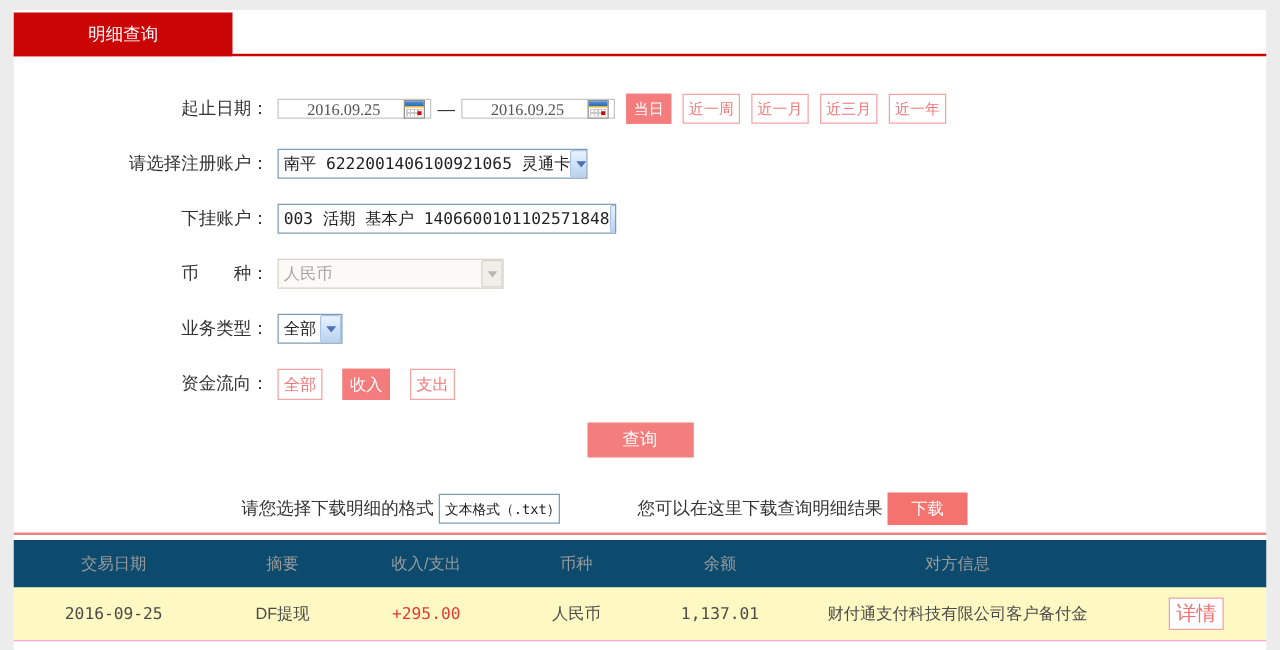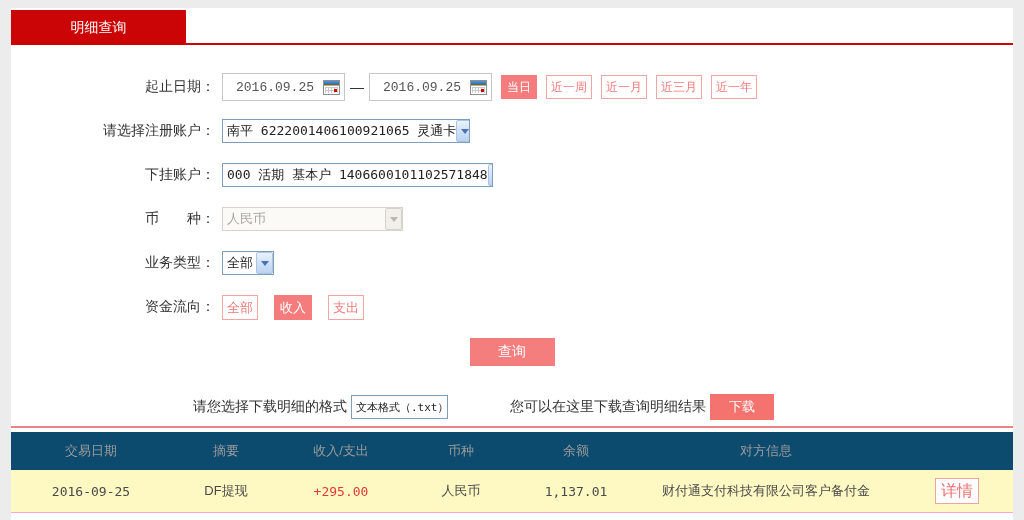--- a/index.html
+++ b/index.html
@@ -20,23 +20,23 @@
     width:175px; height:35px; line-height:35px; text-align:center;
     background:#cb0505; color:#fff; font-size:14px; cursor:pointer;
   }
   
   .form { position:absolute; top:57px; left:0; right:0; }
   .frow { display:flex; align-items:center; height:44px; }
   .flabel { width:204px; text-align:right; color:#333; flex:none; }
   .ctrl { margin-left:7px; }
   
   .dateinput {
-    width:123px; height:28px; border:1px solid #c6c6c6; background:#fff;
-    display:inline-flex; align-items:center; padding:0 4px;
-    font-family:Liberation Mono, monospace; font-size:13px; color:#555;
+    width:123px; height:16px; border:1px solid #c6c6c6; background:#fff;
+    display:inline-flex; padding:0 4px;
+    font-family:Liberation Serif, serif; font-size:13px; color:#555;
   }
   .dateinput .dval { flex:1; text-align:center; }
   .dash { margin:0 5px; color:#333; }
   
   .cal { width:17px; height:15px; border:1px solid #8f8f8f; background:#fff; position:relative; display:inline-block; flex:none; cursor:pointer; }
   .cal-top { position:absolute; top:0; left:0; right:0; height:4px; background:linear-gradient(180deg,#4e94dd,#2e66ab); }
   .cal-top::after { content:''; position:absolute; left:0; right:0; top:4px; height:1px; background:#e6b012; }
   .cal-grid { position:absolute; left:1px; right:1px; top:6px; bottom:1px;
     background:
       repeating-linear-gradient(to right, #c9c9c9 0 1px, transparent 1px 3px),
@@ -141,21 +141,21 @@
       <span class="flabel">请选择注册账户：</span>
       <span class="select w-account ctrl">
         <span>南平 6222001406100921065 灵通卡</span>
         <span class="sel-arrow"></span>
       </span>
     </div>
 
     <div class="frow">
       <span class="flabel">下挂账户：</span>
       <span class="select w-subacct ctrl">
-        <span>000 活期 基本户 1406600101102571848</span>
+        <span>003 活期 基本户 1406600101102571848</span>
         <span class="sel-arrow"></span>
       </span>
     </div>
 
     <div class="frow">
       <span class="flabel">币　　种：</span>
       <span class="select w-currency disabled ctrl">
         <span>人民币</span>
         <span class="sel-arrow"></span>
       </span>

